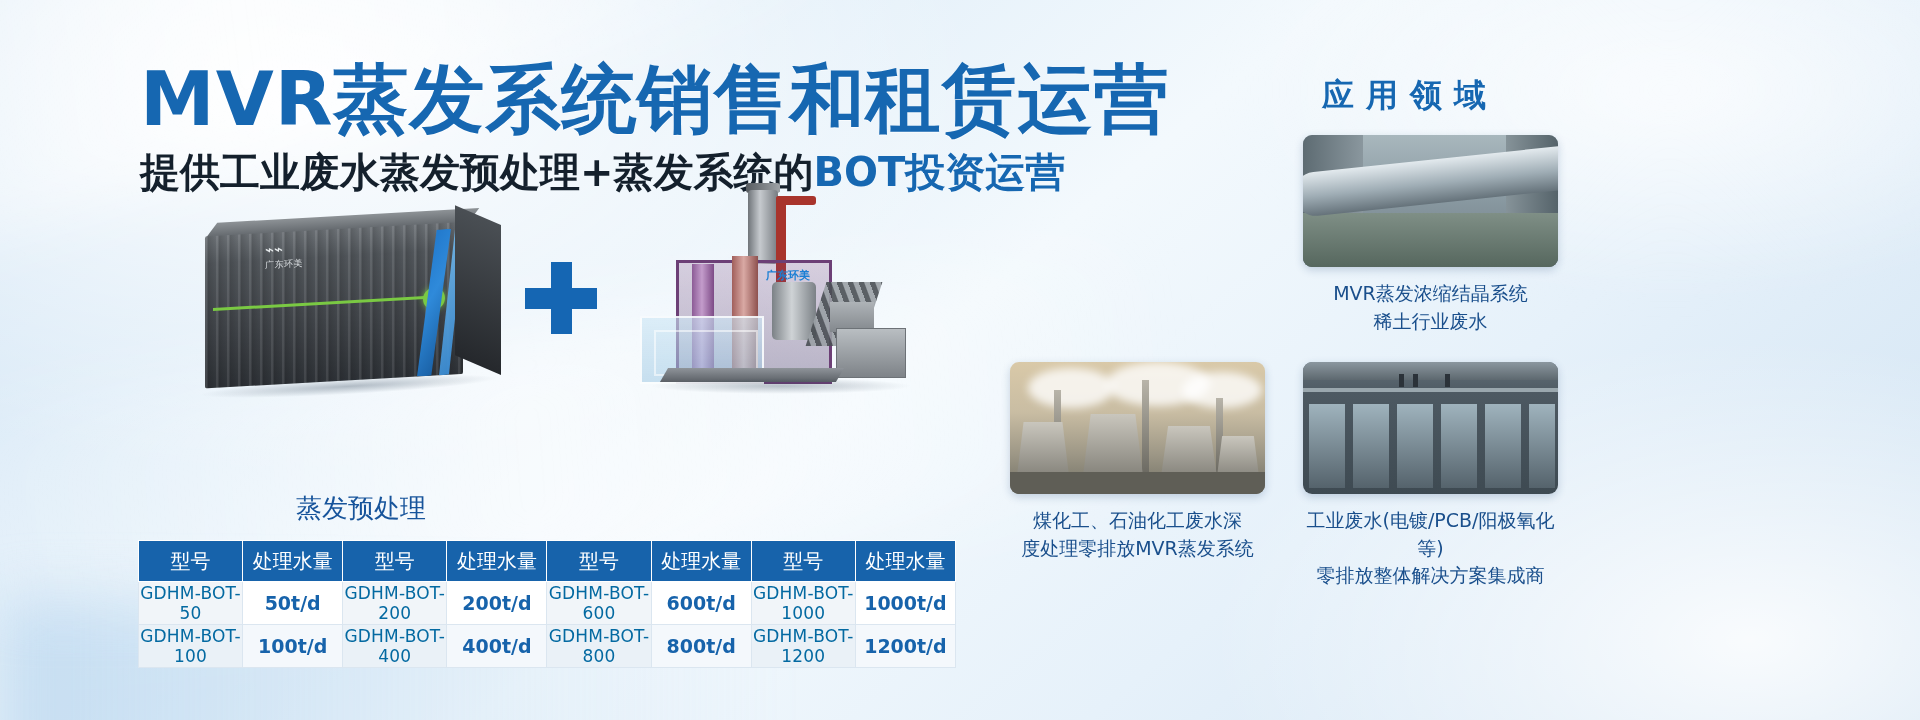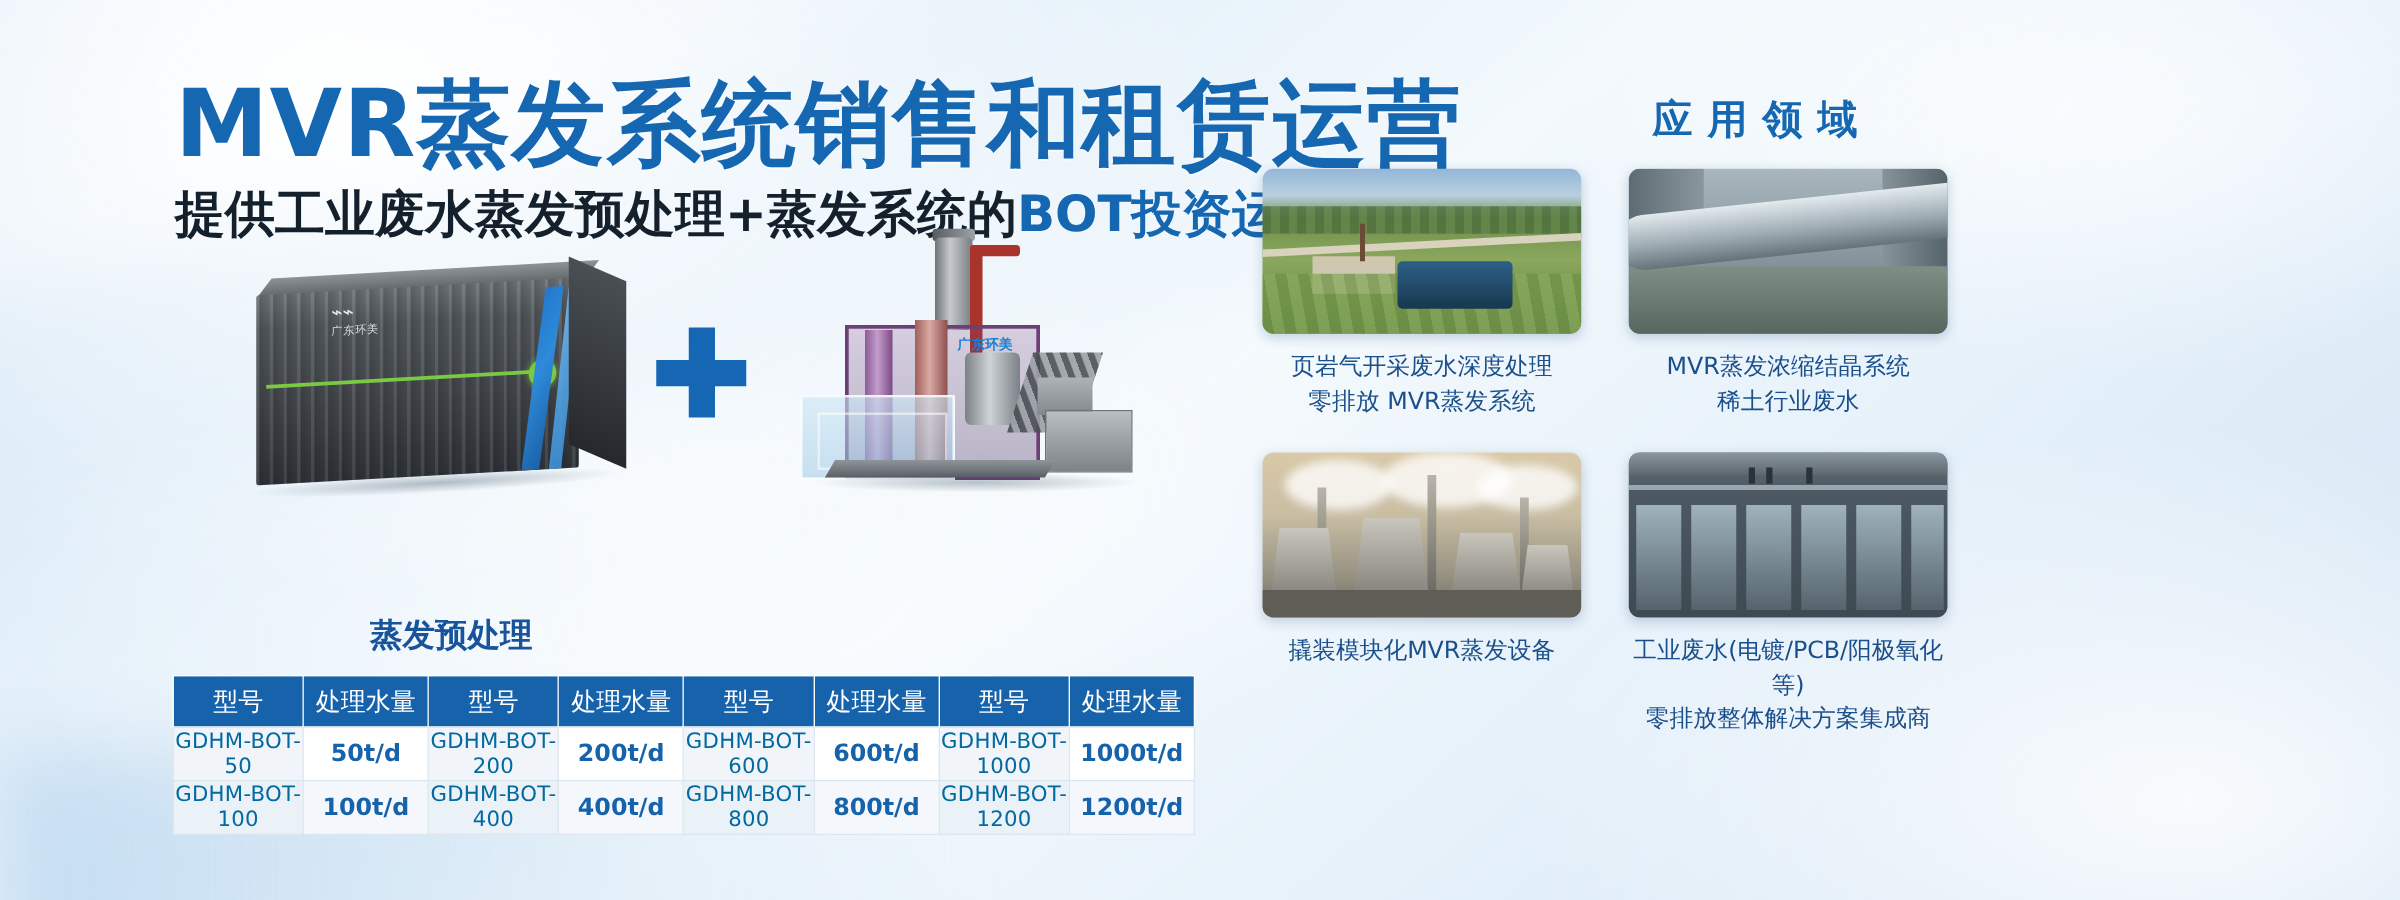--- a/index.html
+++ b/index.html
@@ -42,21 +42,21 @@
   #sub-title{
     position:absolute;left:140px;top:152px;
     font-size:40px;font-weight:bold;color:#14202c;
     letter-spacing:0px;line-height:1;white-space:nowrap;
     font-family:"DejaVu Sans","Liberation Sans",sans-serif;
   }
   #sub-title .hl{color:#1667b1;}
 
   
   .eq-caption{
-    position:absolute;font-size:26px;font-weight:bold;color:#17549b;
+    position:absolute;font-size:26px;font-weight:normal;color:#17549b;
     font-family:"DejaVu Sans","Liberation Sans",sans-serif;white-space:nowrap;
   }
   #cap-left{left:296px;top:491px;}
   #cap-right{left:624px;top:491px;}
 
   #plus{
     position:absolute;left:525px;top:262px;width:72px;height:72px;
   }
   #plus:before,#plus:after{content:"";position:absolute;background:#1566b3;}
   #plus:before{left:0;top:26px;width:72px;height:21px;}
@@ -293,34 +293,20 @@
           <td class="model">GDHM-BOT-1200</td>
           <td class="cap">1200t/d</td>
         </tr>
       </tbody>
     </table>
   </div>
 
   <div id="right">
     <div id="app-title">应用领域</div>
 
-    <div class="card" id="card1">
-      <div class="thumb t1">
-        <div class="tree"></div>
-          <div class="road"></div>
-          <div class="pad"></div>
-        <div class="rig"></div>
-          <div class="field"></div>
-          <div class="pond"></div>
-      </div>
-      <div class="cap">
-        <span>页岩气开采废水深度处理</span>
-        <span>零排放 MVR蒸发系统</span>
-      </div>
-    </div>
 
     <div class="card" id="card2">
       <div class="thumb t2">
         <div class="wall"></div>
           <div class="wall2"></div>
         <div class="water"></div>
           <div class="pipe"></div>
       </div>
       <div class="cap">
         <span>MVR蒸发浓缩结晶系统</span>
@@ -336,21 +322,22 @@
         <div class="stack" style="left:44px;height:82px;"></div>
         <div class="stack" style="left:132px;height:92px;"></div>
         <div class="stack" style="left:206px;height:74px;"></div>
         <div class="tower" style="left:6px;width:54px;height:62px;"></div>
         <div class="tower" style="left:72px;width:62px;height:70px;"></div>
         <div class="tower" style="left:150px;width:58px;height:58px;"></div>
         <div class="tower" style="left:206px;width:44px;height:48px;"></div>
         <div class="ground"></div>
       </div>
       <div class="cap">
-        <span>撬装模块化MVR蒸发设备</span>
+        <span>煤化工、石油化工废水深</span>
+        <span>度处理零排放MVR蒸发系统</span>
       </div>
     </div>
 
     <div class="card" id="card4">
       <div class="thumb t4">
         <div class="ceil"></div>
         <div class="men" style="left:96px;"></div>
         <div class="men" style="left:110px;"></div>
         <div class="men" style="left:142px;"></div>
         <div class="rail"></div>

